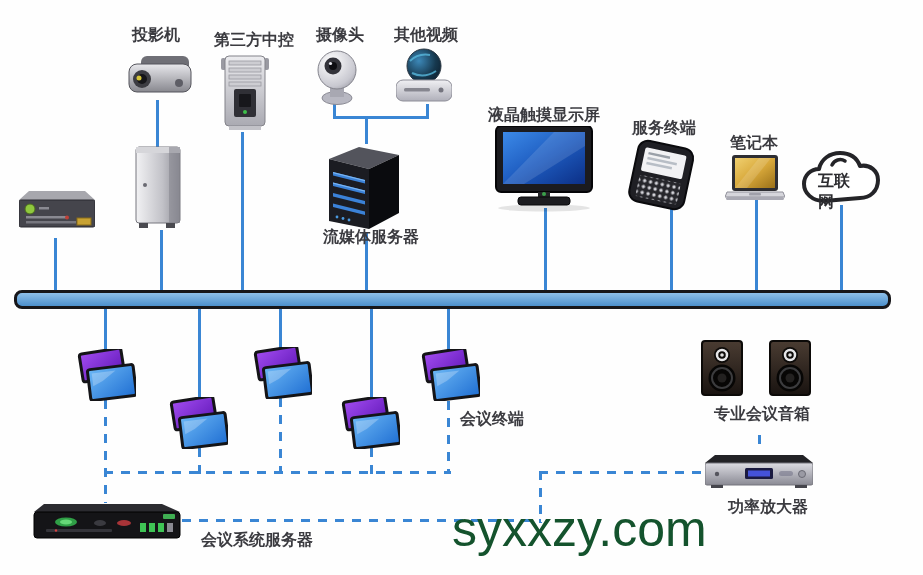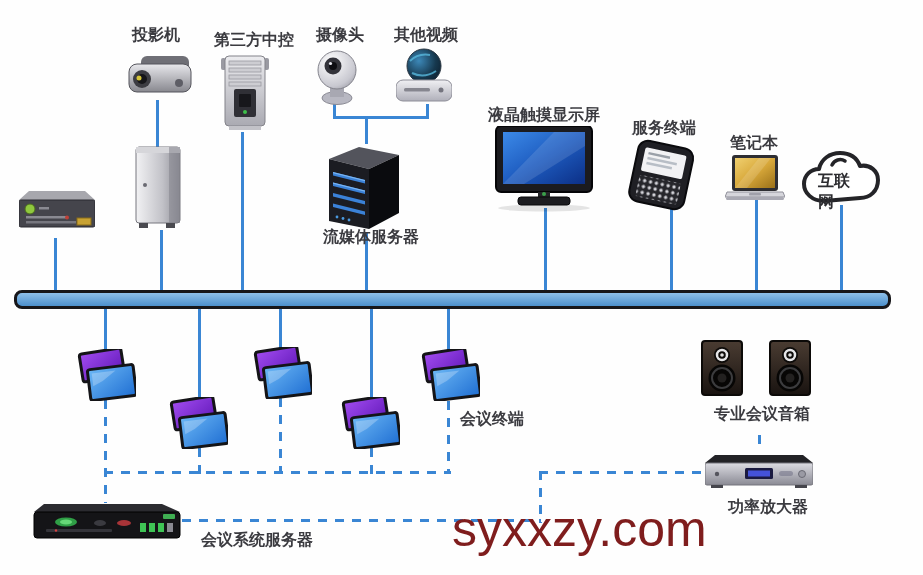--- a/index.html
+++ b/index.html
@@ -12,21 +12,21 @@
   .bus{position:absolute;left:14px;top:290px;width:871px;height:13px;border:3px solid #17171a;
        border-radius:8px;background:linear-gradient(#8ec0ea,#4c90cc);z-index:2;}
   .node{position:absolute;z-index:3;}
   .node svg{display:block;}
   .lbl{position:absolute;z-index:4;font-weight:bold;font-size:16px;line-height:18px;
        color:#3b3b40;text-align:center;}
   .lbl.nowrap{white-space:nowrap;}
   .wm-top{position:absolute;left:52px;top:46px;z-index:5;font-size:14px;letter-spacing:1.5px;
           color:#a6a6a6;opacity:.8;white-space:nowrap;}
   .wm-bottom{position:absolute;left:452px;top:500px;z-index:6;font-size:50px;font-weight:400;
-             color:#7f1d1d;white-space:nowrap;letter-spacing:0px;}
+             color:#14532d;white-space:nowrap;letter-spacing:0px;}
   .cloud-lbl{position:absolute;left:818px;top:170px;width:40px;z-index:5;font-weight:bold;
              font-size:16px;line-height:21px;color:#2c2c30;text-align:left;}
 </style>
 </head>
 <body>
 
 <div class="stage">
 
   <svg width="0" height="0" style="position:absolute" aria-hidden="true">
     <defs>

